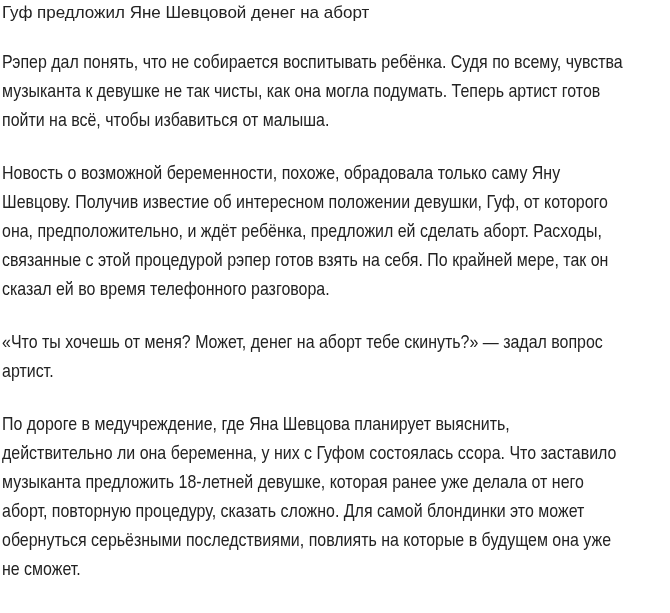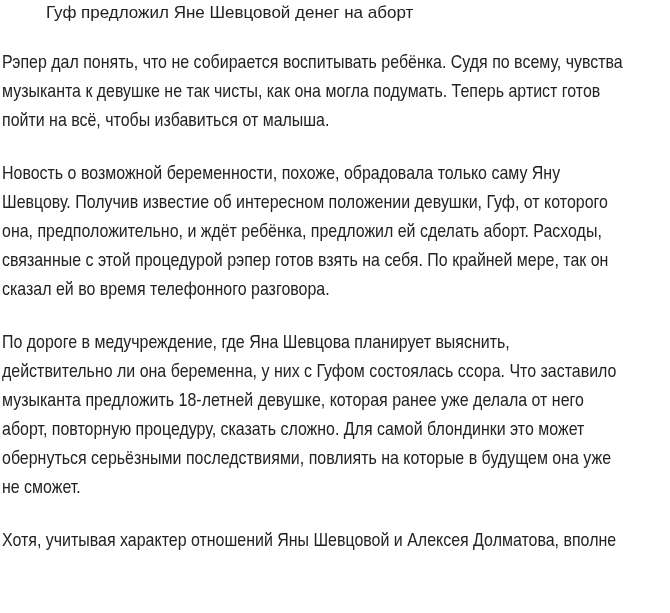--- a/index.html
+++ b/index.html
@@ -4,21 +4,20 @@
 <style>
   html, body { margin: 0; padding: 0; background: #ffffff; }
   body { width: 670px; height: 613px; overflow: hidden; position: relative; }
   .page { position: absolute; left: 2px; top: 0; width: 666px; color: #222222; }
   .title {
     font-family: "Liberation Sans", sans-serif;
     font-size: 17px;
     line-height: 20px;
     margin-top: 3px;
     white-space: nowrap;
-    margin-left: 44px;
   }
   .para { margin-top: 24px; }
   .para.first { }
   .line {
     font-family: "Liberation Sans", sans-serif;
     font-size: 19px;
     line-height: 29px;
     height: 29px;
     white-space: nowrap;
     transform-origin: 0 50%;
@@ -38,20 +37,24 @@
   </div>
 
   <div class="para">
     <div class="line">Новость о возможной беременности, похоже, обрадовала только саму Яну</div>
     <div class="line">Шевцову. Получив известие об интересном положении девушки, Гуф, от которого</div>
     <div class="line">она, предположительно, и ждёт ребёнка, предложил ей сделать аборт. Расходы,</div>
     <div class="line">связанные с этой процедурой рэпер готов взять на себя. По крайней мере, так он</div>
     <div class="line">сказал ей во время телефонного разговора.</div>
   </div>
 
+  <div class="para">
+    <div class="line">«Что ты хочешь от меня? Может, денег на аборт тебе скинуть?» — задал вопрос</div>
+    <div class="line">артист.</div>
+  </div>
 
   <div class="para">
     <div class="line">По дороге в медучреждение, где Яна Шевцова планирует выяснить,</div>
     <div class="line">действительно ли она беременна, у них с Гуфом состоялась ссора. Что заставило</div>
     <div class="line">музыканта предложить 18-летней девушке, которая ранее уже делала от него</div>
     <div class="line">аборт, повторную процедуру, сказать сложно. Для самой блондинки это может</div>
     <div class="line">обернуться серьёзными последствиями, повлиять на которые в будущем она уже</div>
     <div class="line">не сможет.</div>
   </div>
 

